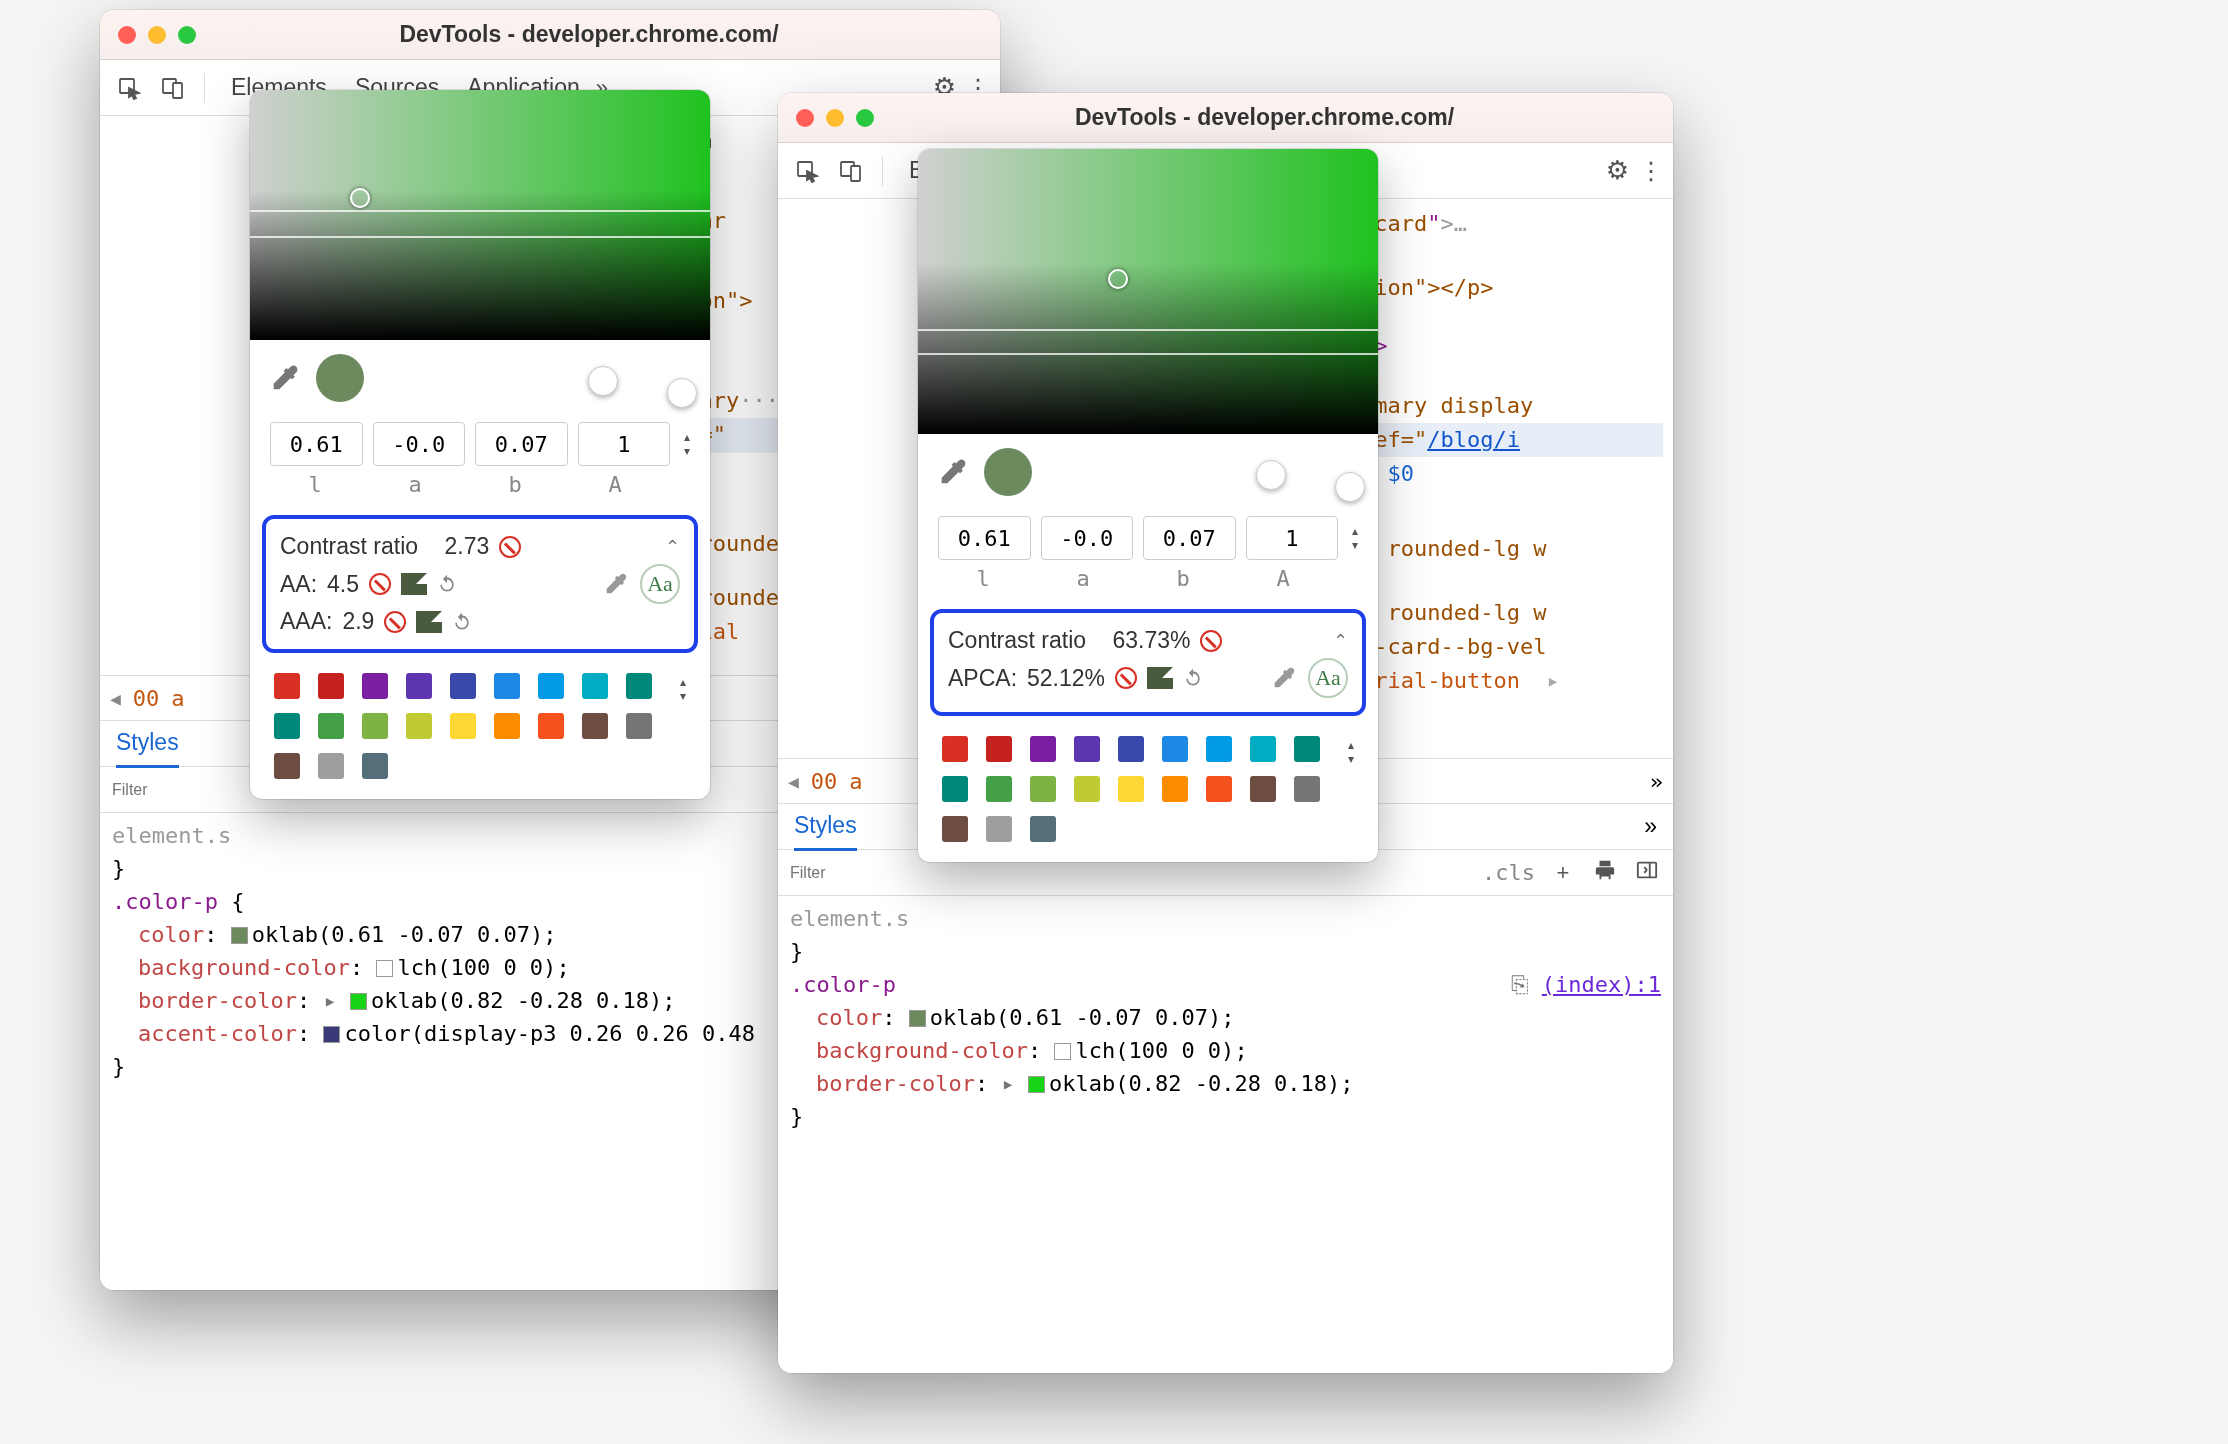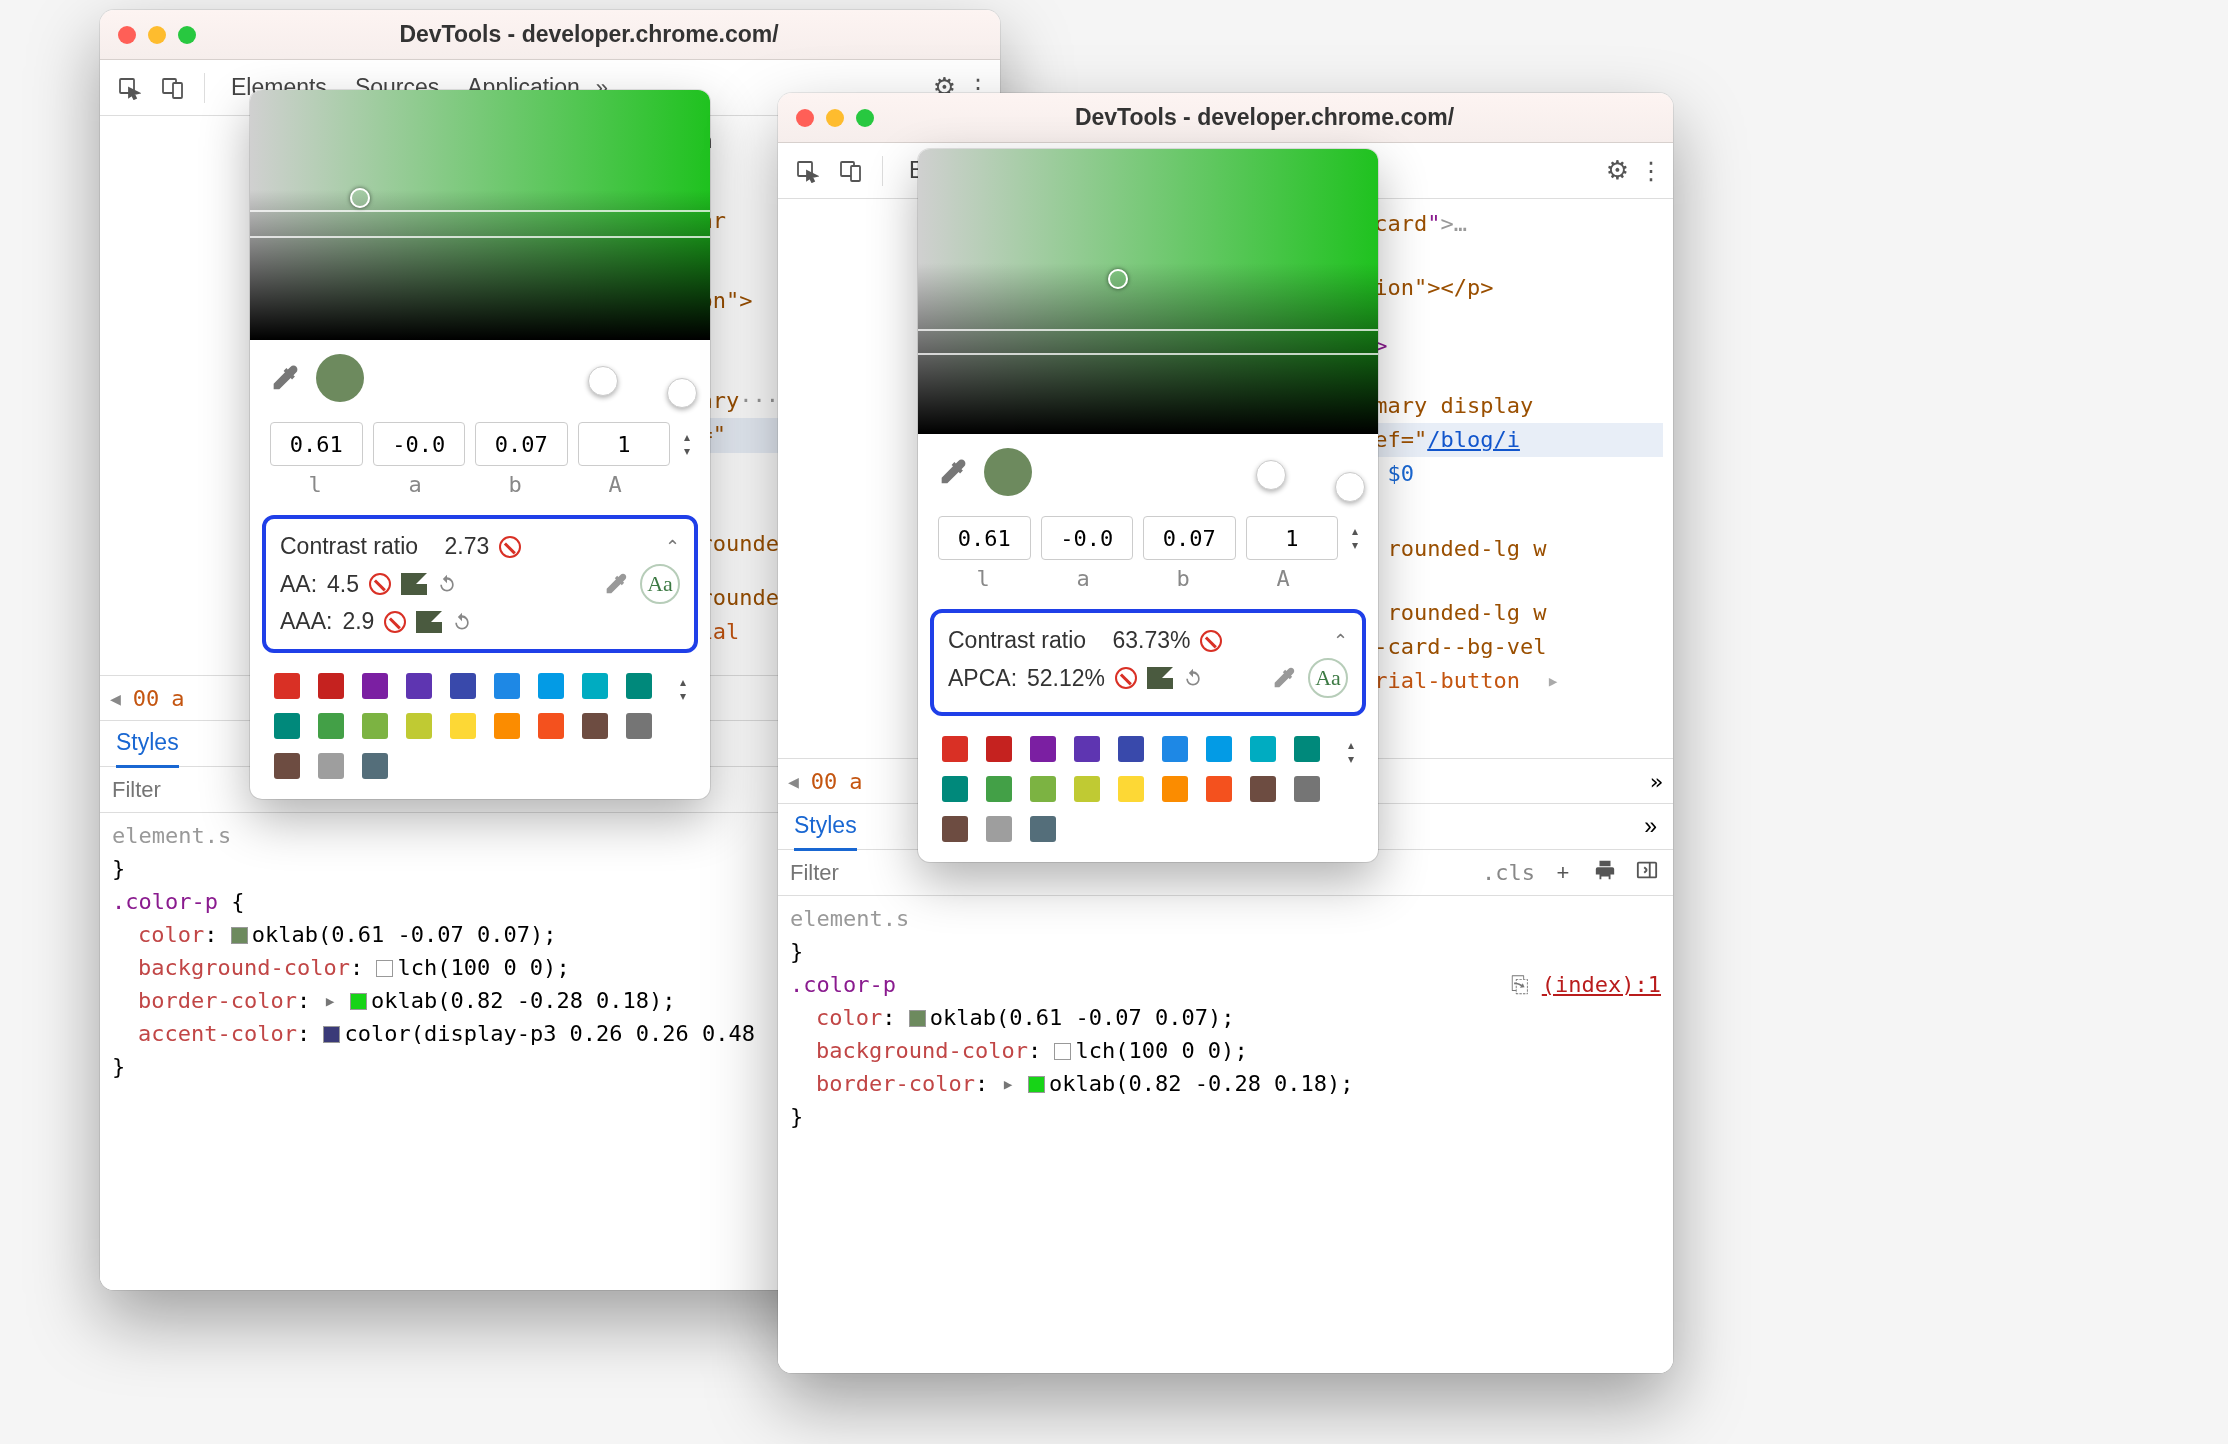--- a/index.html
+++ b/index.html
@@ -22,21 +22,21 @@
   .code-line{white-space:nowrap}
   .tag{color:#8a1b8f}
   .attr{color:#9a4f00}
   .lnk{color:#1155cc;text-decoration:underline}
   .sel-row{background:#e8eef7}
   .crumb{border-top:1px solid #ddd;border-bottom:1px solid #ddd;height:46px;display:flex;align-items:center;padding:0 10px;font-family:Menlo,monospace;font-size:22px;gap:12px}
   .crumb .c-arrow{color:#888;font-size:18px}
   .tabrow{border-bottom:1px solid #ddd;height:46px;display:flex;align-items:center;padding:0 16px;font-size:23px}
   .tabrow .active{color:#1967d2;border-bottom:3px solid #1967d2;padding-bottom:9px;margin-bottom:-10px}
   .filter-row{border-bottom:1px solid #ddd;height:46px;display:flex;align-items:center;padding:0 12px;color:#777;gap:14px}
-  .filter-row input{border:none;outline:none;font-size:22px;color:#737373;width:110px}
+  .filter-row input{border:none;outline:none;font-size:16px;color:#737373;width:110px}
   .mono-gap{font-family:Menlo,monospace;color:#888}
   .filter-ic{width:28px;text-align:center;color:#555}
   .css-block{padding:6px 12px;font-family:"SF Mono",Menlo,monospace;font-size:22px;line-height:1.5}
   .selector{color:#8a1b8f}
   .prop{color:#c14646}
   .swatch-sm{display:inline-block;width:17px;height:17px;border:1px solid #999;vertical-align:-2px;margin-right:4px}
   .picker{position:absolute;background:#fff;border-radius:12px;box-shadow:0 20px 50px rgba(0,0,0,.3),0 0 0 1px rgba(0,0,0,.1);width:460px;overflow:hidden}
   .gradient{height:250px;position:relative;background:
     linear-gradient(to bottom,rgba(0,0,0,0) 0%,rgba(0,0,0,0) 40%,#000 100%),
     linear-gradient(to right,#d0d0d0 0%,#1fc21f 100%);
@@ -60,21 +60,21 @@
   .crow{display:flex;align-items:center;gap:10px;font-size:23px;color:#333;margin:4px 0;flex-wrap:nowrap}
   .ban{display:inline-flex;width:22px;height:22px;border:2.6px solid #d93025;border-radius:50%;position:relative}
   .ban::after{content:"";position:absolute;left:2px;right:2px;top:50%;height:2.6px;background:#d93025;transform:rotate(45deg)}
   .fold-sw{width:26px;height:22px;background:#4a5a3f;display:inline-block;position:relative}
   .fold-sw::after{content:"";position:absolute;right:0;top:0;border-width:0 0 11px 11px;border-style:solid;border-color:transparent transparent #fff transparent}
   .reload-ic{color:#777}
   .aa-circle{width:40px;height:40px;border:2px solid #b7cdb9;border-radius:50%;display:flex;align-items:center;justify-content:center;color:#3d7a44;font-family:Georgia,serif;font-size:22px}
   .expand-ic{margin-left:auto;color:#777;font-size:18px}
   .palette{display:grid;grid-template-columns:repeat(9,30px);gap:14px;padding:10px 24px 20px}
   .psw{width:26px;height:26px;border-radius:3px}
-  .idx-link{color:#b91c1c;text-decoration:underline}
+  .idx-link{color:#6d28d9;text-decoration:underline}
   .tb-right{display:flex;gap:10px;align-items:center;color:#555}
   .gear{font-size:26px}
   .dots3{font-size:24px}
   .more{font-size:22px;color:#555;margin-left:10px}
   .styles-container{position:absolute;left:0;right:0;bottom:0;background:#fff}
   .dim{color:#999}
   .eq{color:#1967d2}
 </style>
 </head>
 <body>

